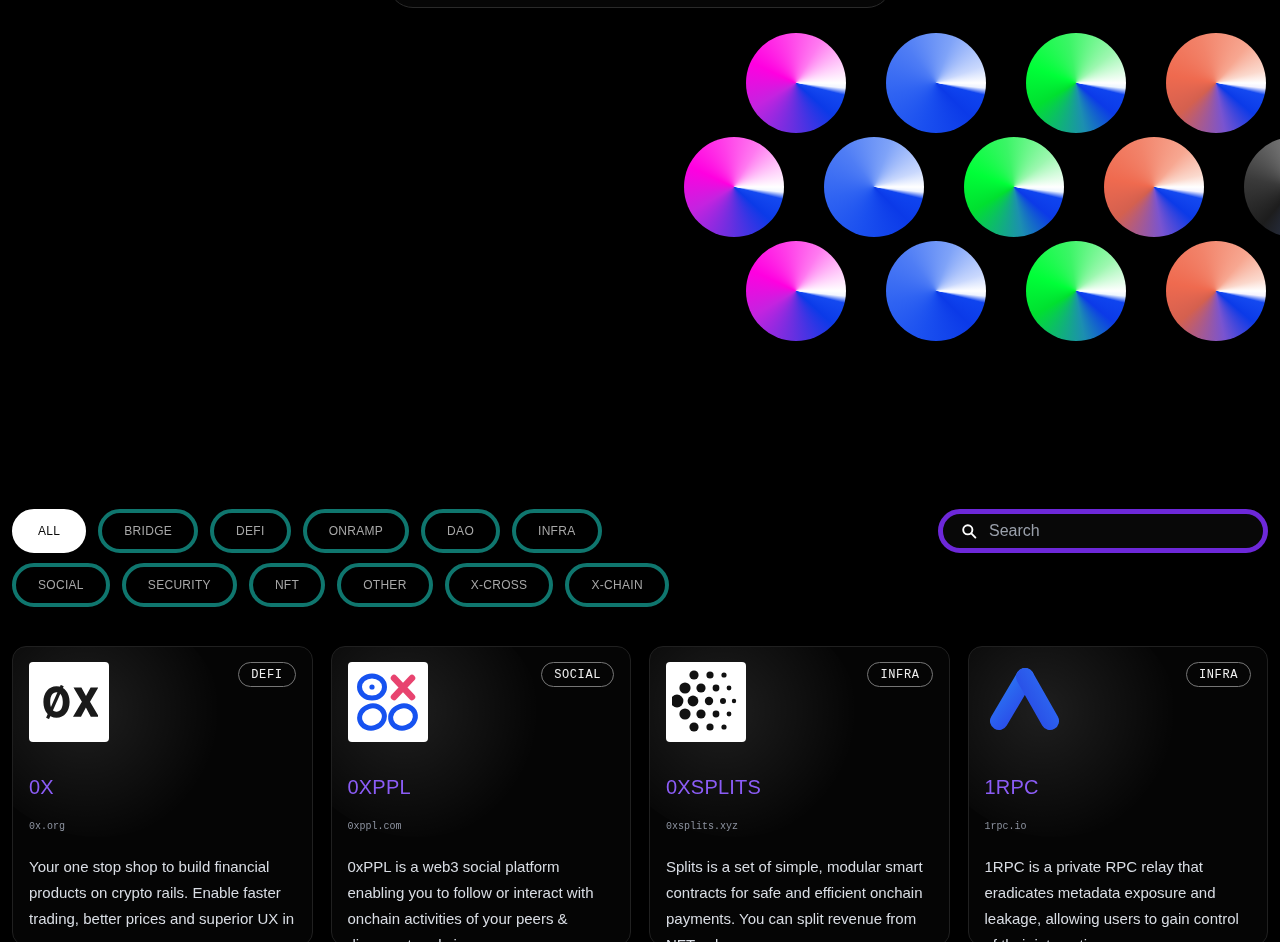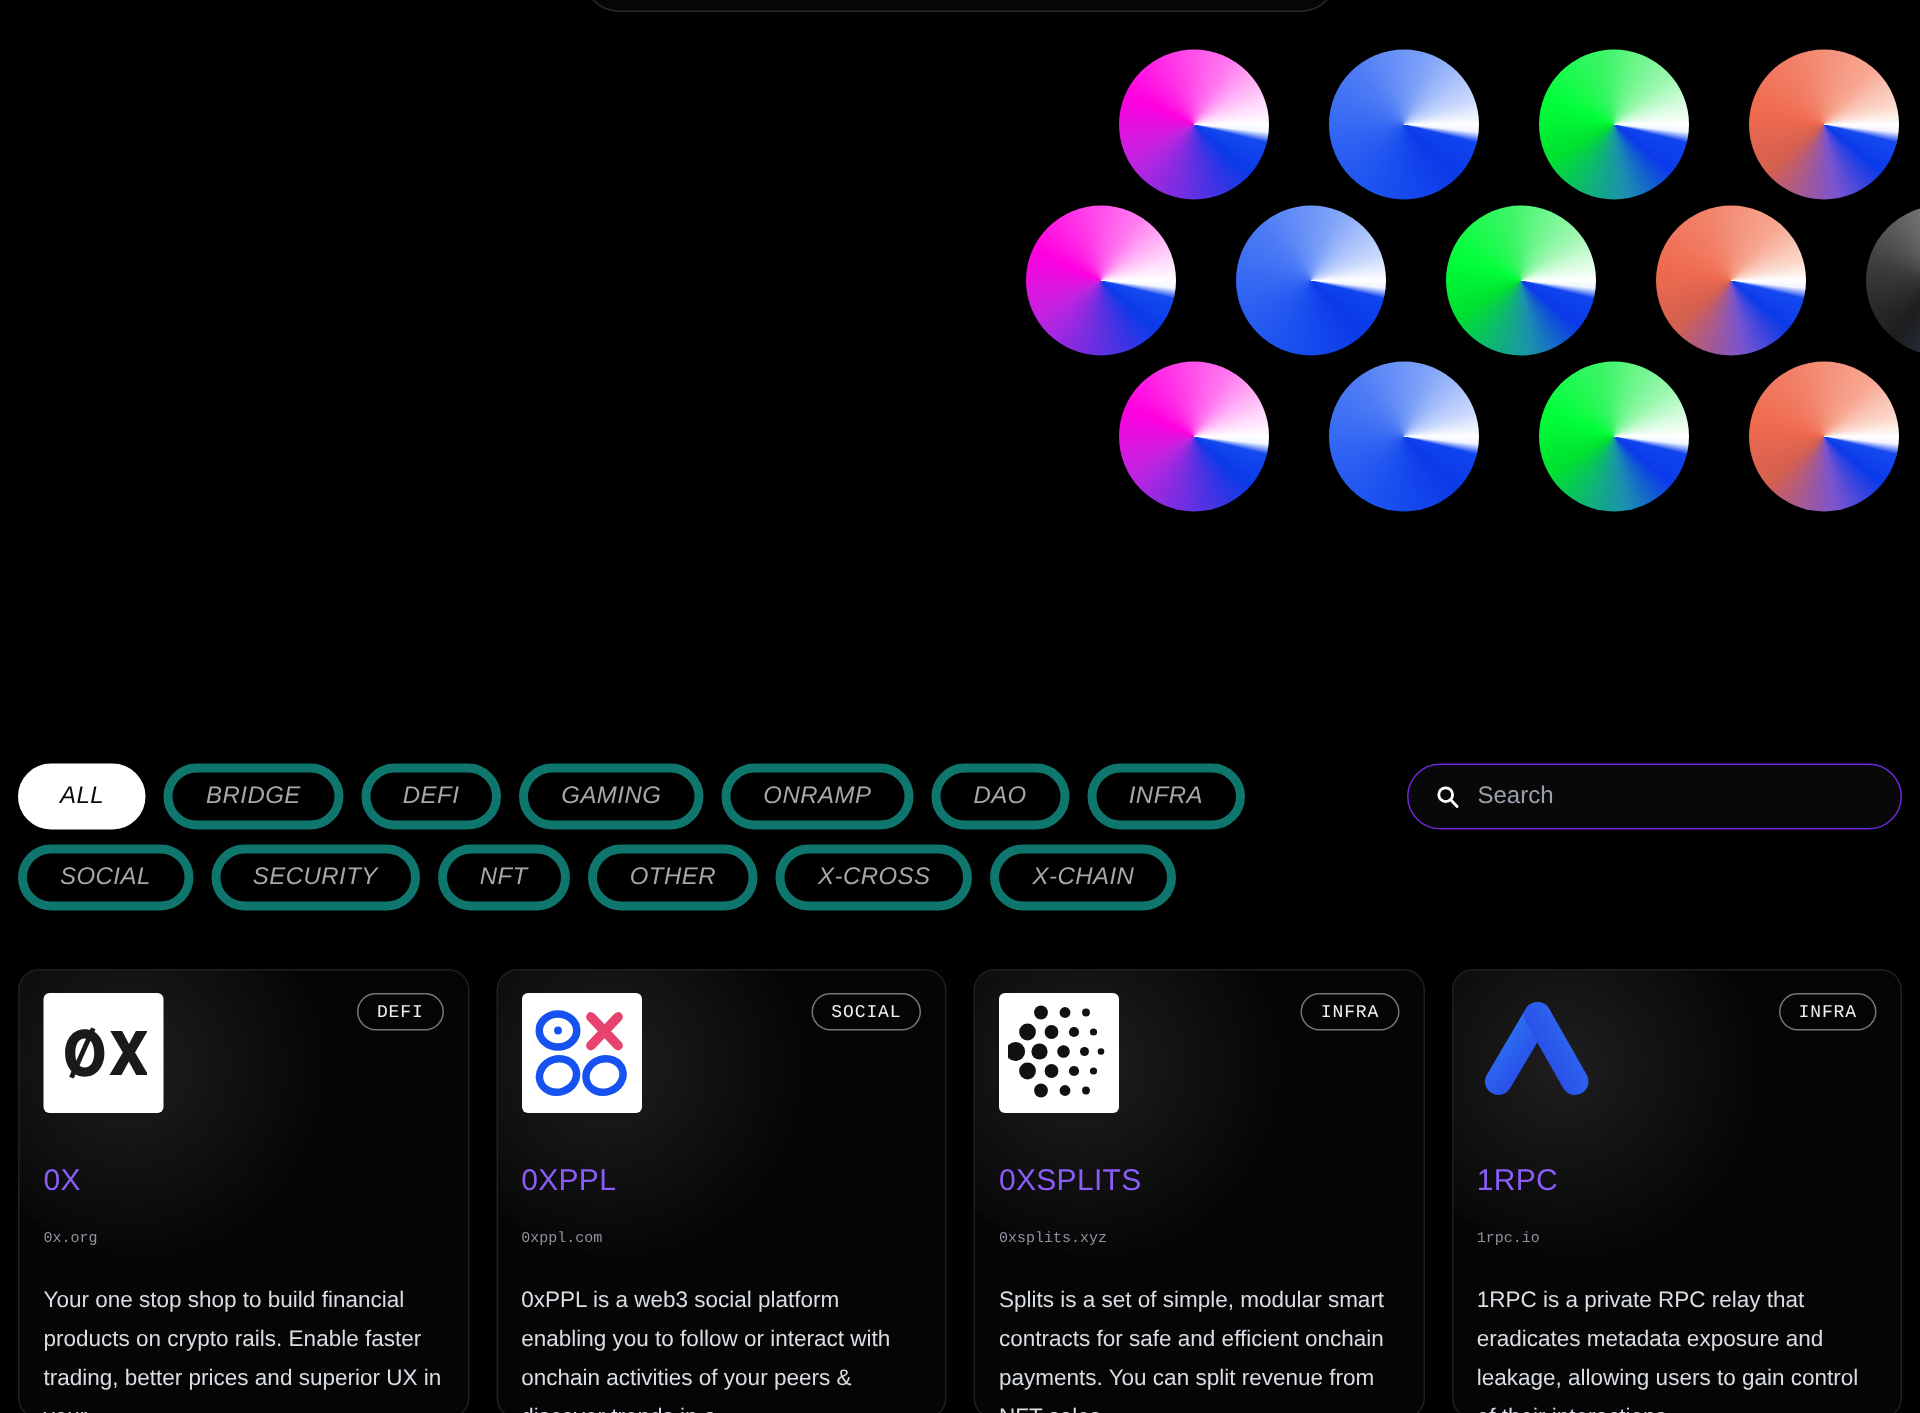--- a/index.html
+++ b/index.html
@@ -83,33 +83,33 @@
       #a8a8a8 310deg, #dedede 345deg, #ffffff 360deg);
   }
 
   
   .filters { position: absolute; left: 0; top: 509px; width: 1280px; }
   .pill-rows { position: absolute; left: 12px; top: 0; width: 900px; }
   .pill-row { display: flex; gap: 12px; margin-bottom: 10px; }
   .pill {
     height: 44px; padding: 0 22px;
     display: inline-flex; align-items: center; justify-content: center;
-    border: 6px solid #0f766e; border-radius: 22px;
+    border: 4px solid #0f766e; border-radius: 22px;
     background: transparent;
     color: #a7a7a7;
-    font-size: 16px; letter-spacing: 0.3px;
-    font-family: "Liberation Sans", sans-serif;
-    cursor: pointer; white-space: nowrap; font-style: italic;
+    font-size: 12px; letter-spacing: 0.3px;
+    font-family: "Liberation Sans", sans-serif;
+    cursor: pointer; white-space: nowrap;
   }
   .pill.active { background: #ffffff; color: #0a0a0a; border-color: #ffffff; }
 
   .search-wrap {
     position: absolute; right: 12px; top: 0;
     width: 330px; height: 44px;
-    border: 1px solid #6d28d9; border-radius: 22px;
+    border: 5px solid #6d28d9; border-radius: 22px;
     background: #080808;
     display: flex; align-items: center; gap: 12px;
     padding: 0 18px;
   }
   .search-icon { width: 16px; height: 16px; flex: none; display:block; }
   .search-input {
     flex: 1; height: 100%;
     background: transparent; border: none; outline: none;
     color: #e8e8e8; font-size: 16px;
     font-family: "Liberation Sans", sans-serif;
@@ -200,21 +200,20 @@
       </div>
     </div>
   </div>
 
   <div class="filters">
     <div class="pill-rows">
       <div class="pill-row" id="pill-row-1">
           <button class="pill active">ALL</button>
           <button class="pill">BRIDGE</button>
           <button class="pill">DEFI</button>
-          <button class="pill">GAMING</button>
           <button class="pill">ONRAMP</button>
           <button class="pill">DAO</button>
           <button class="pill">INFRA</button>
         </div>
       <div class="pill-row" id="pill-row-2">
           <button class="pill">SOCIAL</button>
           <button class="pill">SECURITY</button>
           <button class="pill">NFT</button>
           <button class="pill">OTHER</button>
           <button class="pill">X-CROSS</button>

